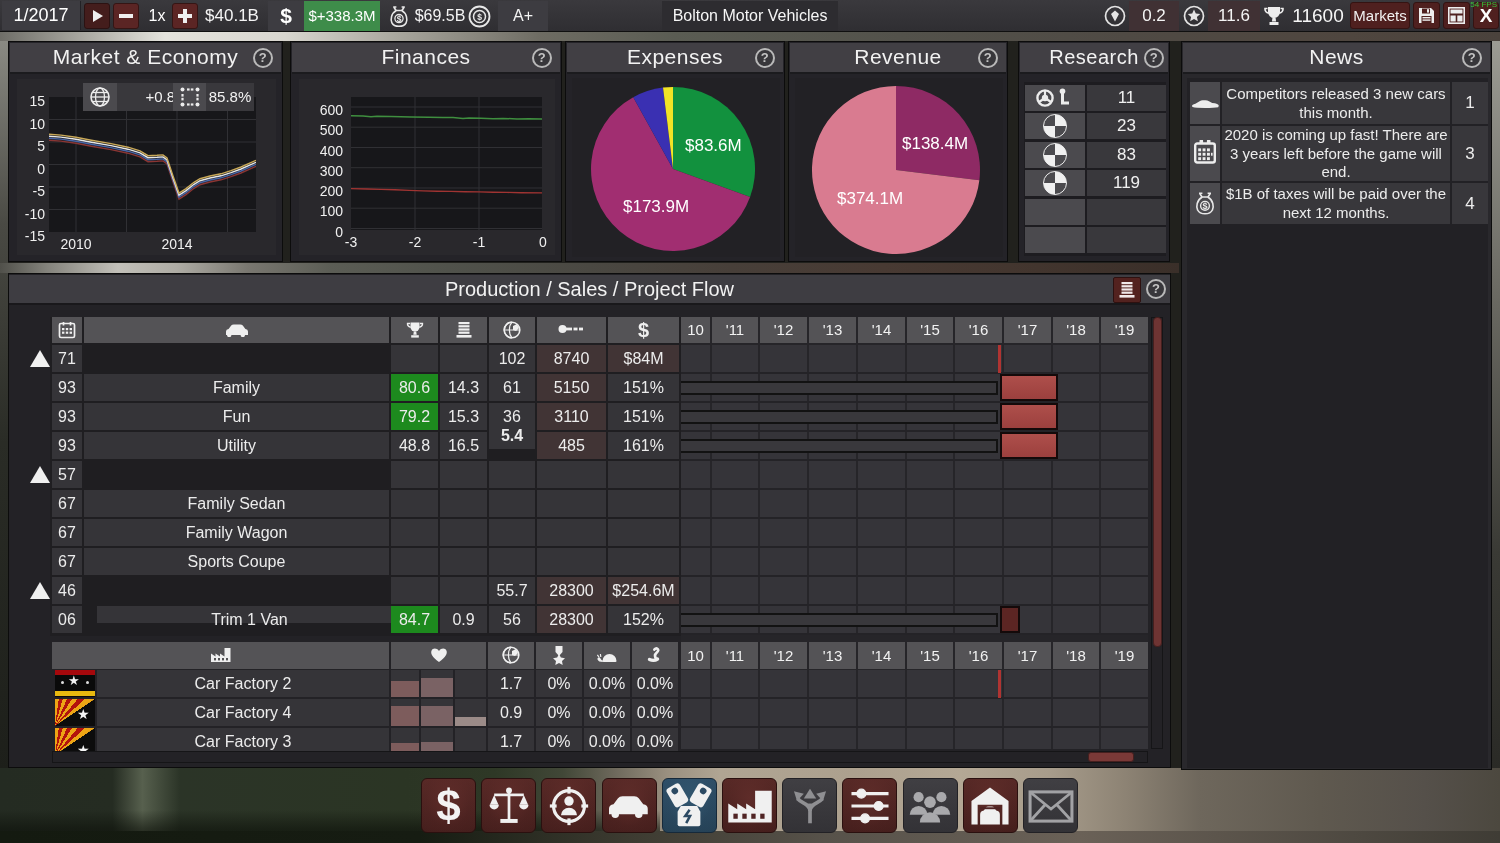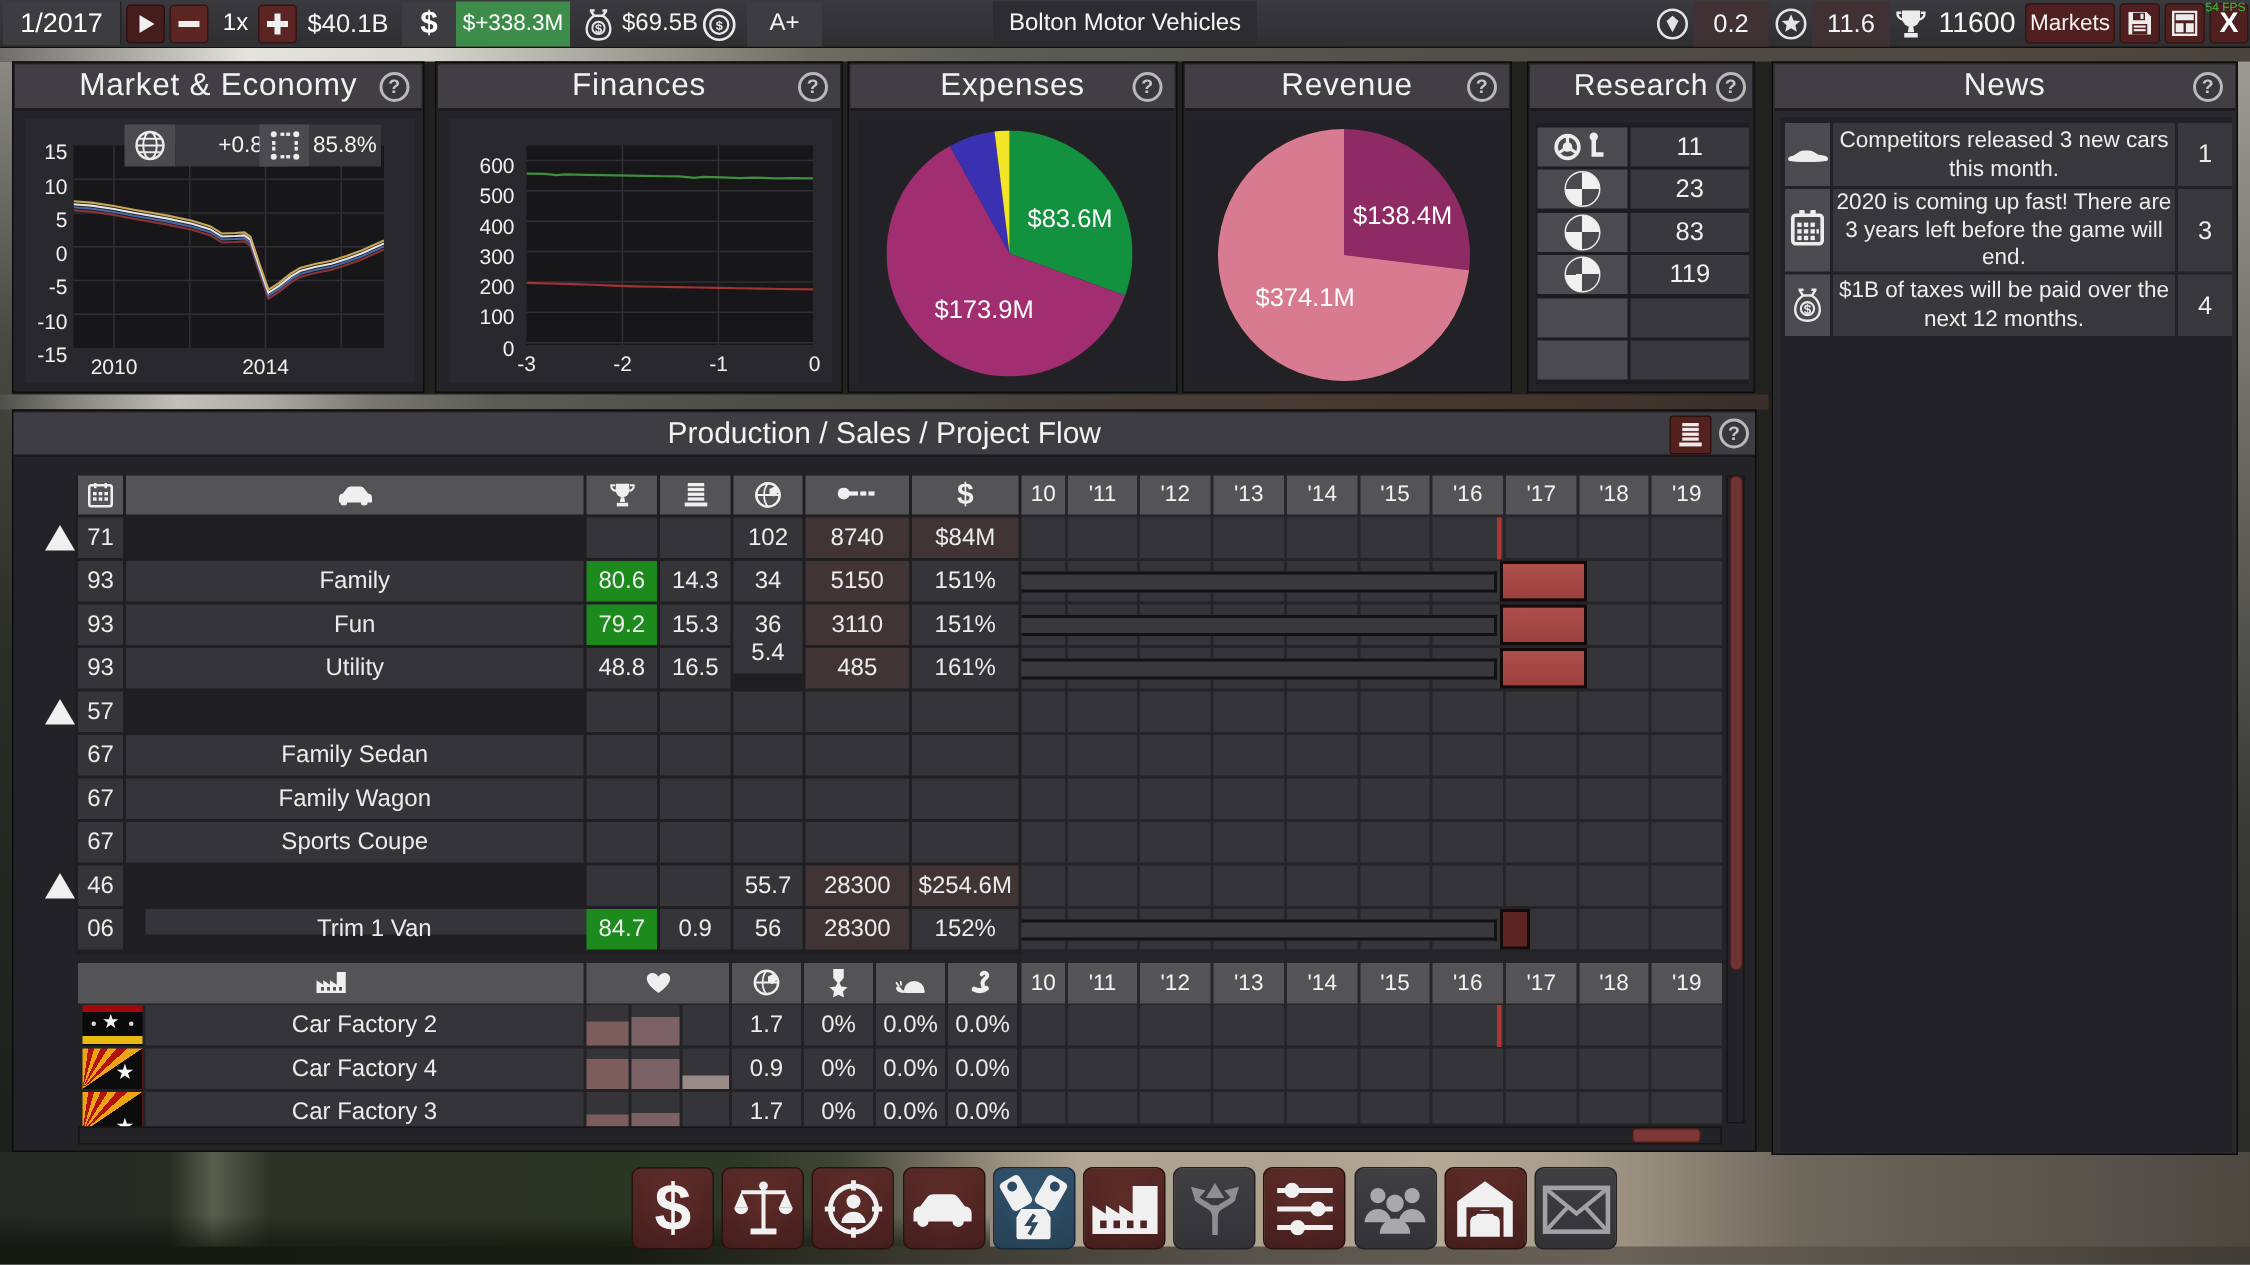--- a/index.html
+++ b/index.html
@@ -423,35 +423,35 @@
     <div class="cell ctext" style="left:382px;top:71px;width:47px;height:27px;line-height:27px;background:#353438;"></div>
     <div class="cell ctext" style="left:431px;top:71px;width:47px;height:27px;line-height:27px;"></div>
     <div class="cell ctext" style="left:480px;top:71px;width:46px;height:27px;line-height:27px;">102</div>
     <div class="cell ctext" style="left:528px;top:71px;width:69px;height:27px;line-height:27px;background:#413435;">8740</div>
     <div class="cell ctext" style="left:599px;top:71px;width:71px;height:27px;line-height:27px;background:#413435;">$84M</div>
     <div class="tri" style="left:21px;top:76px;"></div>
     <div class="cell ctext" style="left:43px;top:100px;width:30px;height:27px;line-height:27px;">93</div>
     <div class="cell ctext" style="left:75px;top:100px;width:305px;height:27px;line-height:27px;">Family</div>
     <div class="cell ctext" style="left:382px;top:100px;width:47px;height:27px;line-height:27px;background:#1d8a1e;">80.6</div>
     <div class="cell ctext" style="left:431px;top:100px;width:47px;height:27px;line-height:27px;">14.3</div>
-    <div class="cell ctext" style="left:480px;top:100px;width:46px;height:27px;line-height:27px;">34</div>
+    <div class="cell ctext" style="left:480px;top:100px;width:46px;height:27px;line-height:27px;">61</div>
     <div class="cell ctext" style="left:528px;top:100px;width:69px;height:27px;line-height:27px;background:#413435;">5150</div>
     <div class="cell ctext" style="left:599px;top:100px;width:71px;height:27px;line-height:27px;background:#353438;">151%</div>
     <div class="cell ctext" style="left:43px;top:129px;width:30px;height:27px;line-height:27px;">93</div>
     <div class="cell ctext" style="left:75px;top:129px;width:305px;height:27px;line-height:27px;">Fun</div>
     <div class="cell ctext" style="left:382px;top:129px;width:47px;height:27px;line-height:27px;background:#1d8a1e;">79.2</div>
     <div class="cell ctext" style="left:431px;top:129px;width:47px;height:27px;line-height:27px;">15.3</div>
     <div class="cell ctext" style="left:480px;top:129px;width:46px;height:27px;line-height:27px;">36</div>
     <div class="cell ctext" style="left:528px;top:129px;width:69px;height:27px;line-height:27px;background:#413435;">3110</div>
     <div class="cell ctext" style="left:599px;top:129px;width:71px;height:27px;line-height:27px;background:#353438;">151%</div>
     <div class="cell ctext" style="left:43px;top:158px;width:30px;height:27px;line-height:27px;">93</div>
     <div class="cell ctext" style="left:75px;top:158px;width:305px;height:27px;line-height:27px;">Utility</div>
     <div class="cell ctext" style="left:382px;top:158px;width:47px;height:27px;line-height:27px;background:#353438;">48.8</div>
     <div class="cell ctext" style="left:431px;top:158px;width:47px;height:27px;line-height:27px;">16.5</div>
-    <div class="cell ctext" style="left:480px;top:148px;width:46px;height:27px;line-height:27px;">5.4</div>
+    <div class="cell ctext" style="left:480px;top:148px;width:46px;height:27px;line-height:27px;font-weight:bold;">5.4</div>
     <div class="cell ctext" style="left:528px;top:158px;width:69px;height:27px;line-height:27px;background:#413435;">485</div>
     <div class="cell ctext" style="left:599px;top:158px;width:71px;height:27px;line-height:27px;background:#353438;">161%</div>
     <div class="cell ctext" style="left:43px;top:187px;width:30px;height:27px;line-height:27px;">57</div>
     <div class="cell ctext" style="left:382px;top:187px;width:47px;height:27px;line-height:27px;background:#353438;"></div>
     <div class="cell ctext" style="left:431px;top:187px;width:47px;height:27px;line-height:27px;"></div>
     <div class="cell ctext" style="left:480px;top:187px;width:46px;height:27px;line-height:27px;"></div>
     <div class="cell ctext" style="left:528px;top:187px;width:69px;height:27px;line-height:27px;background:#353438;"></div>
     <div class="cell ctext" style="left:599px;top:187px;width:71px;height:27px;line-height:27px;background:#353438;"></div>
     <div class="tri" style="left:21px;top:192px;"></div>
     <div class="cell ctext" style="left:43px;top:216px;width:30px;height:27px;line-height:27px;">67</div>

